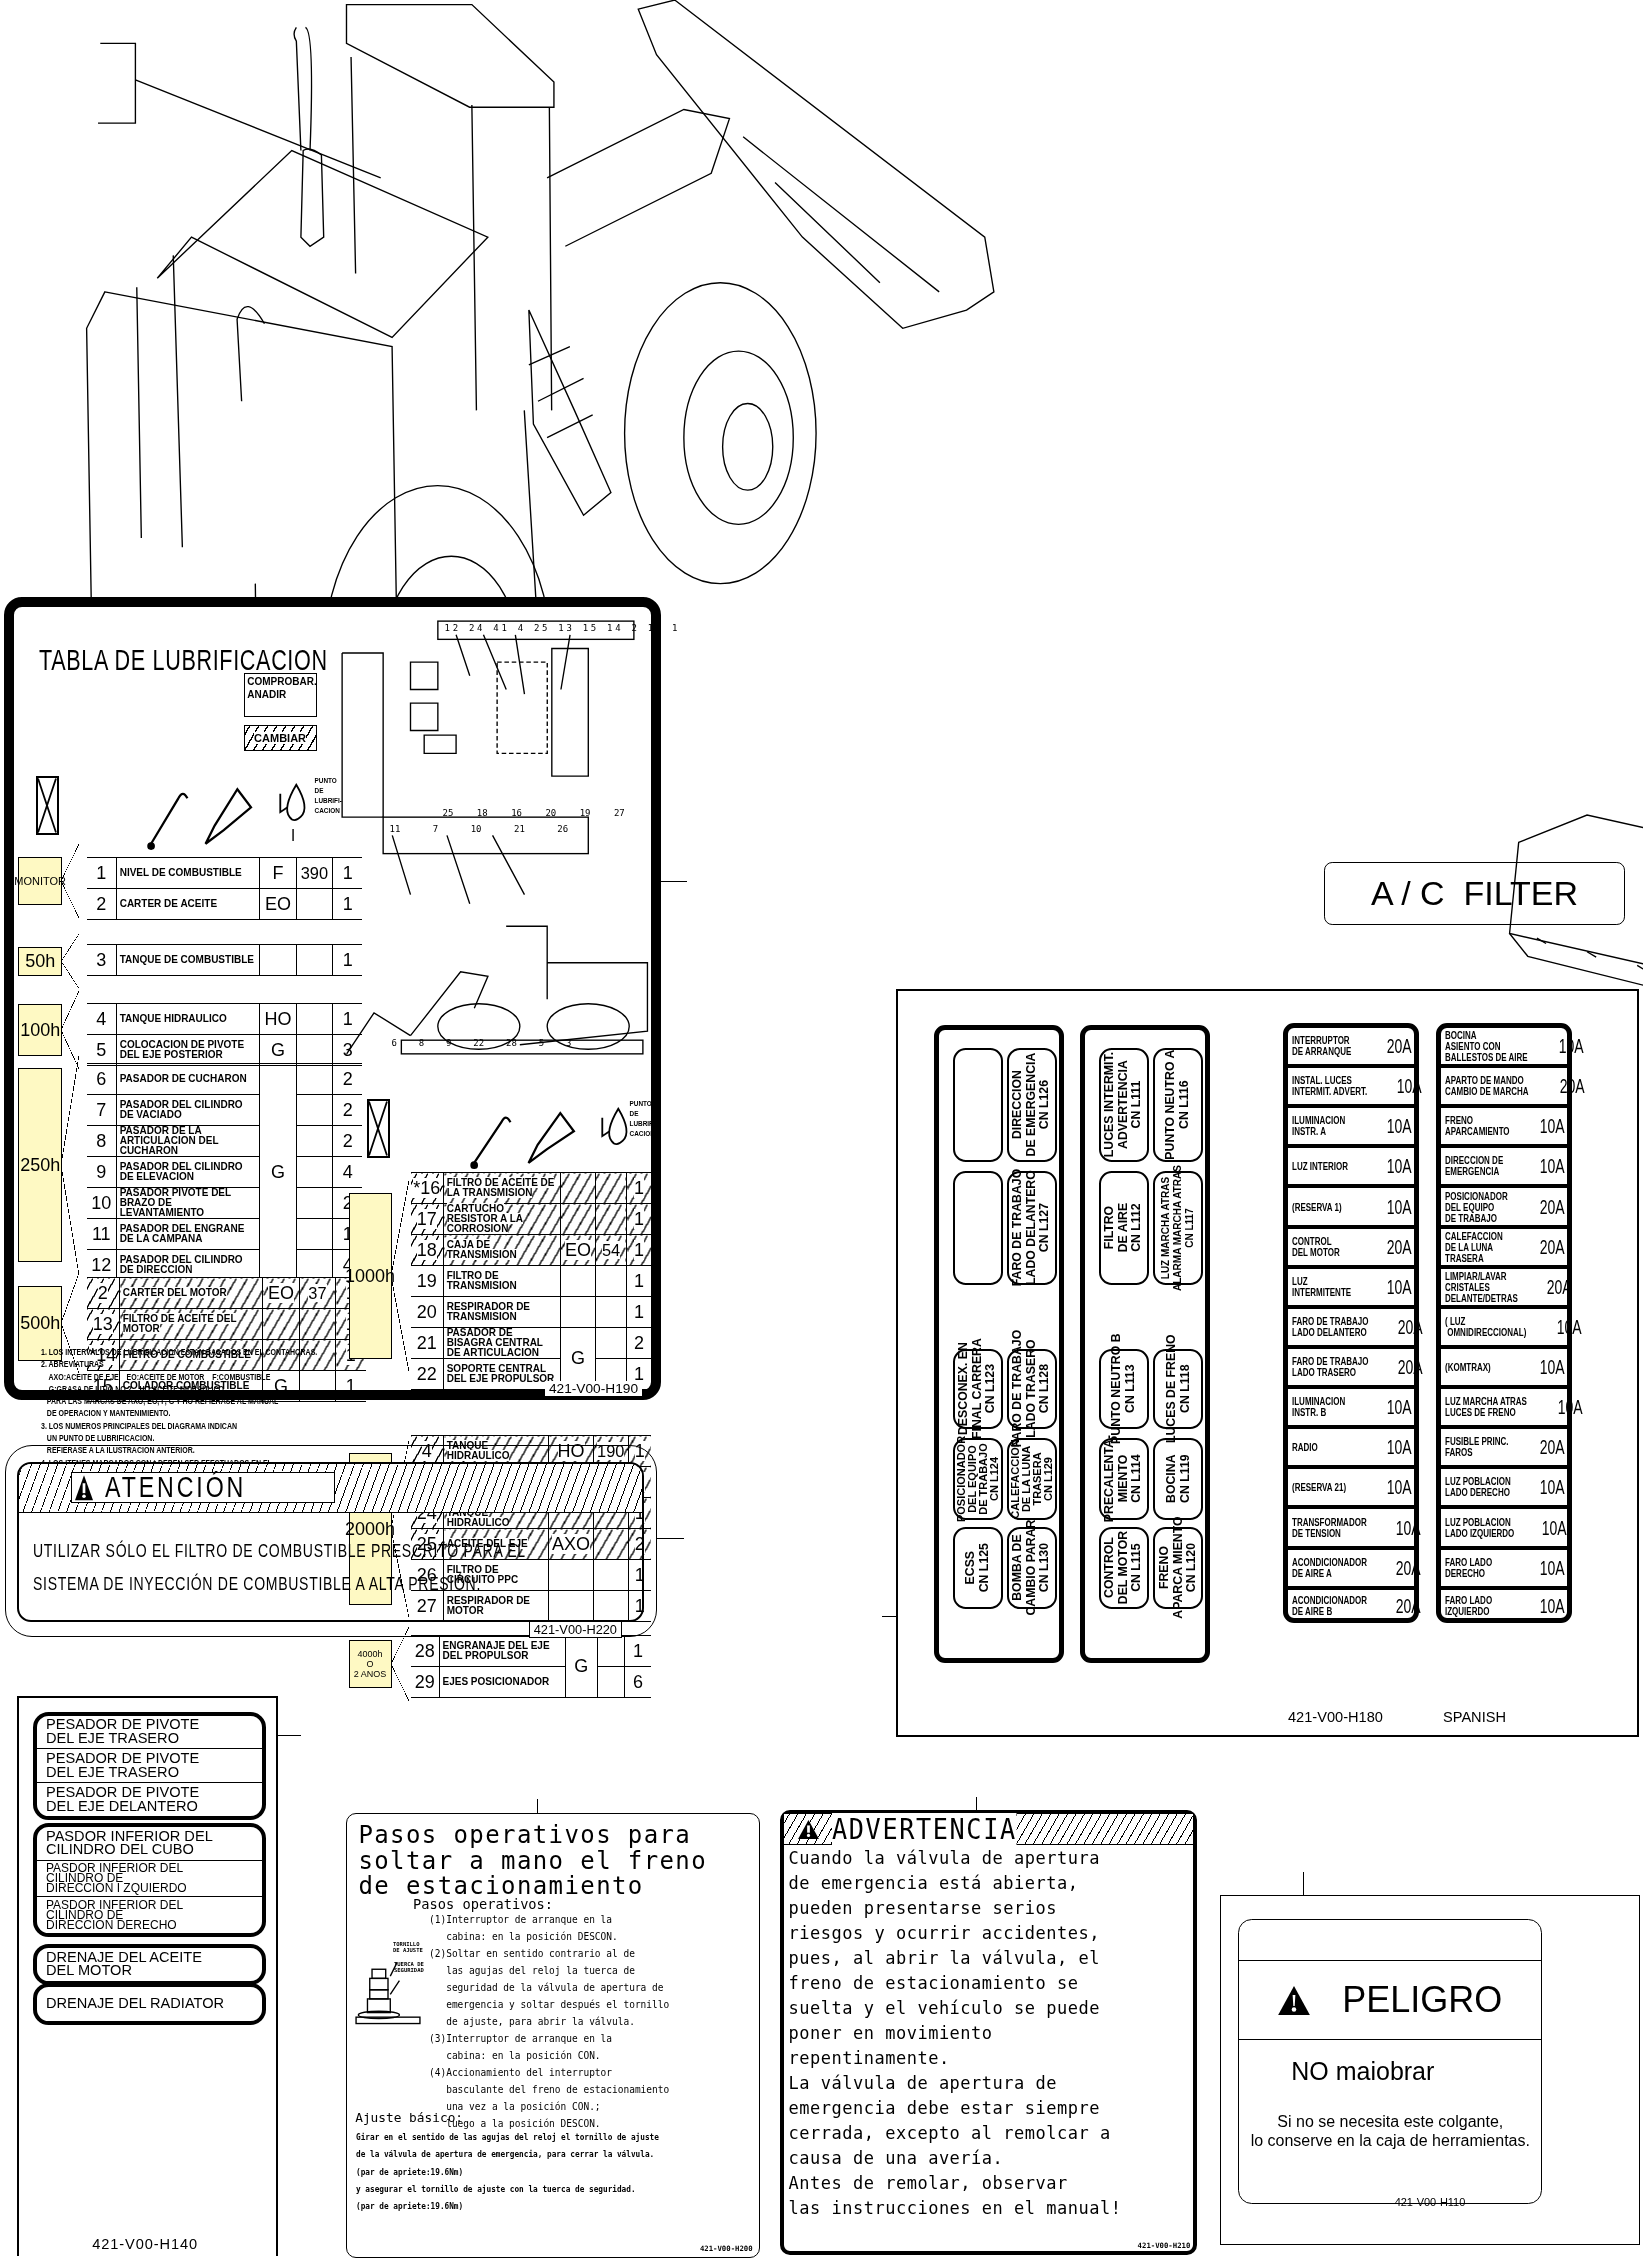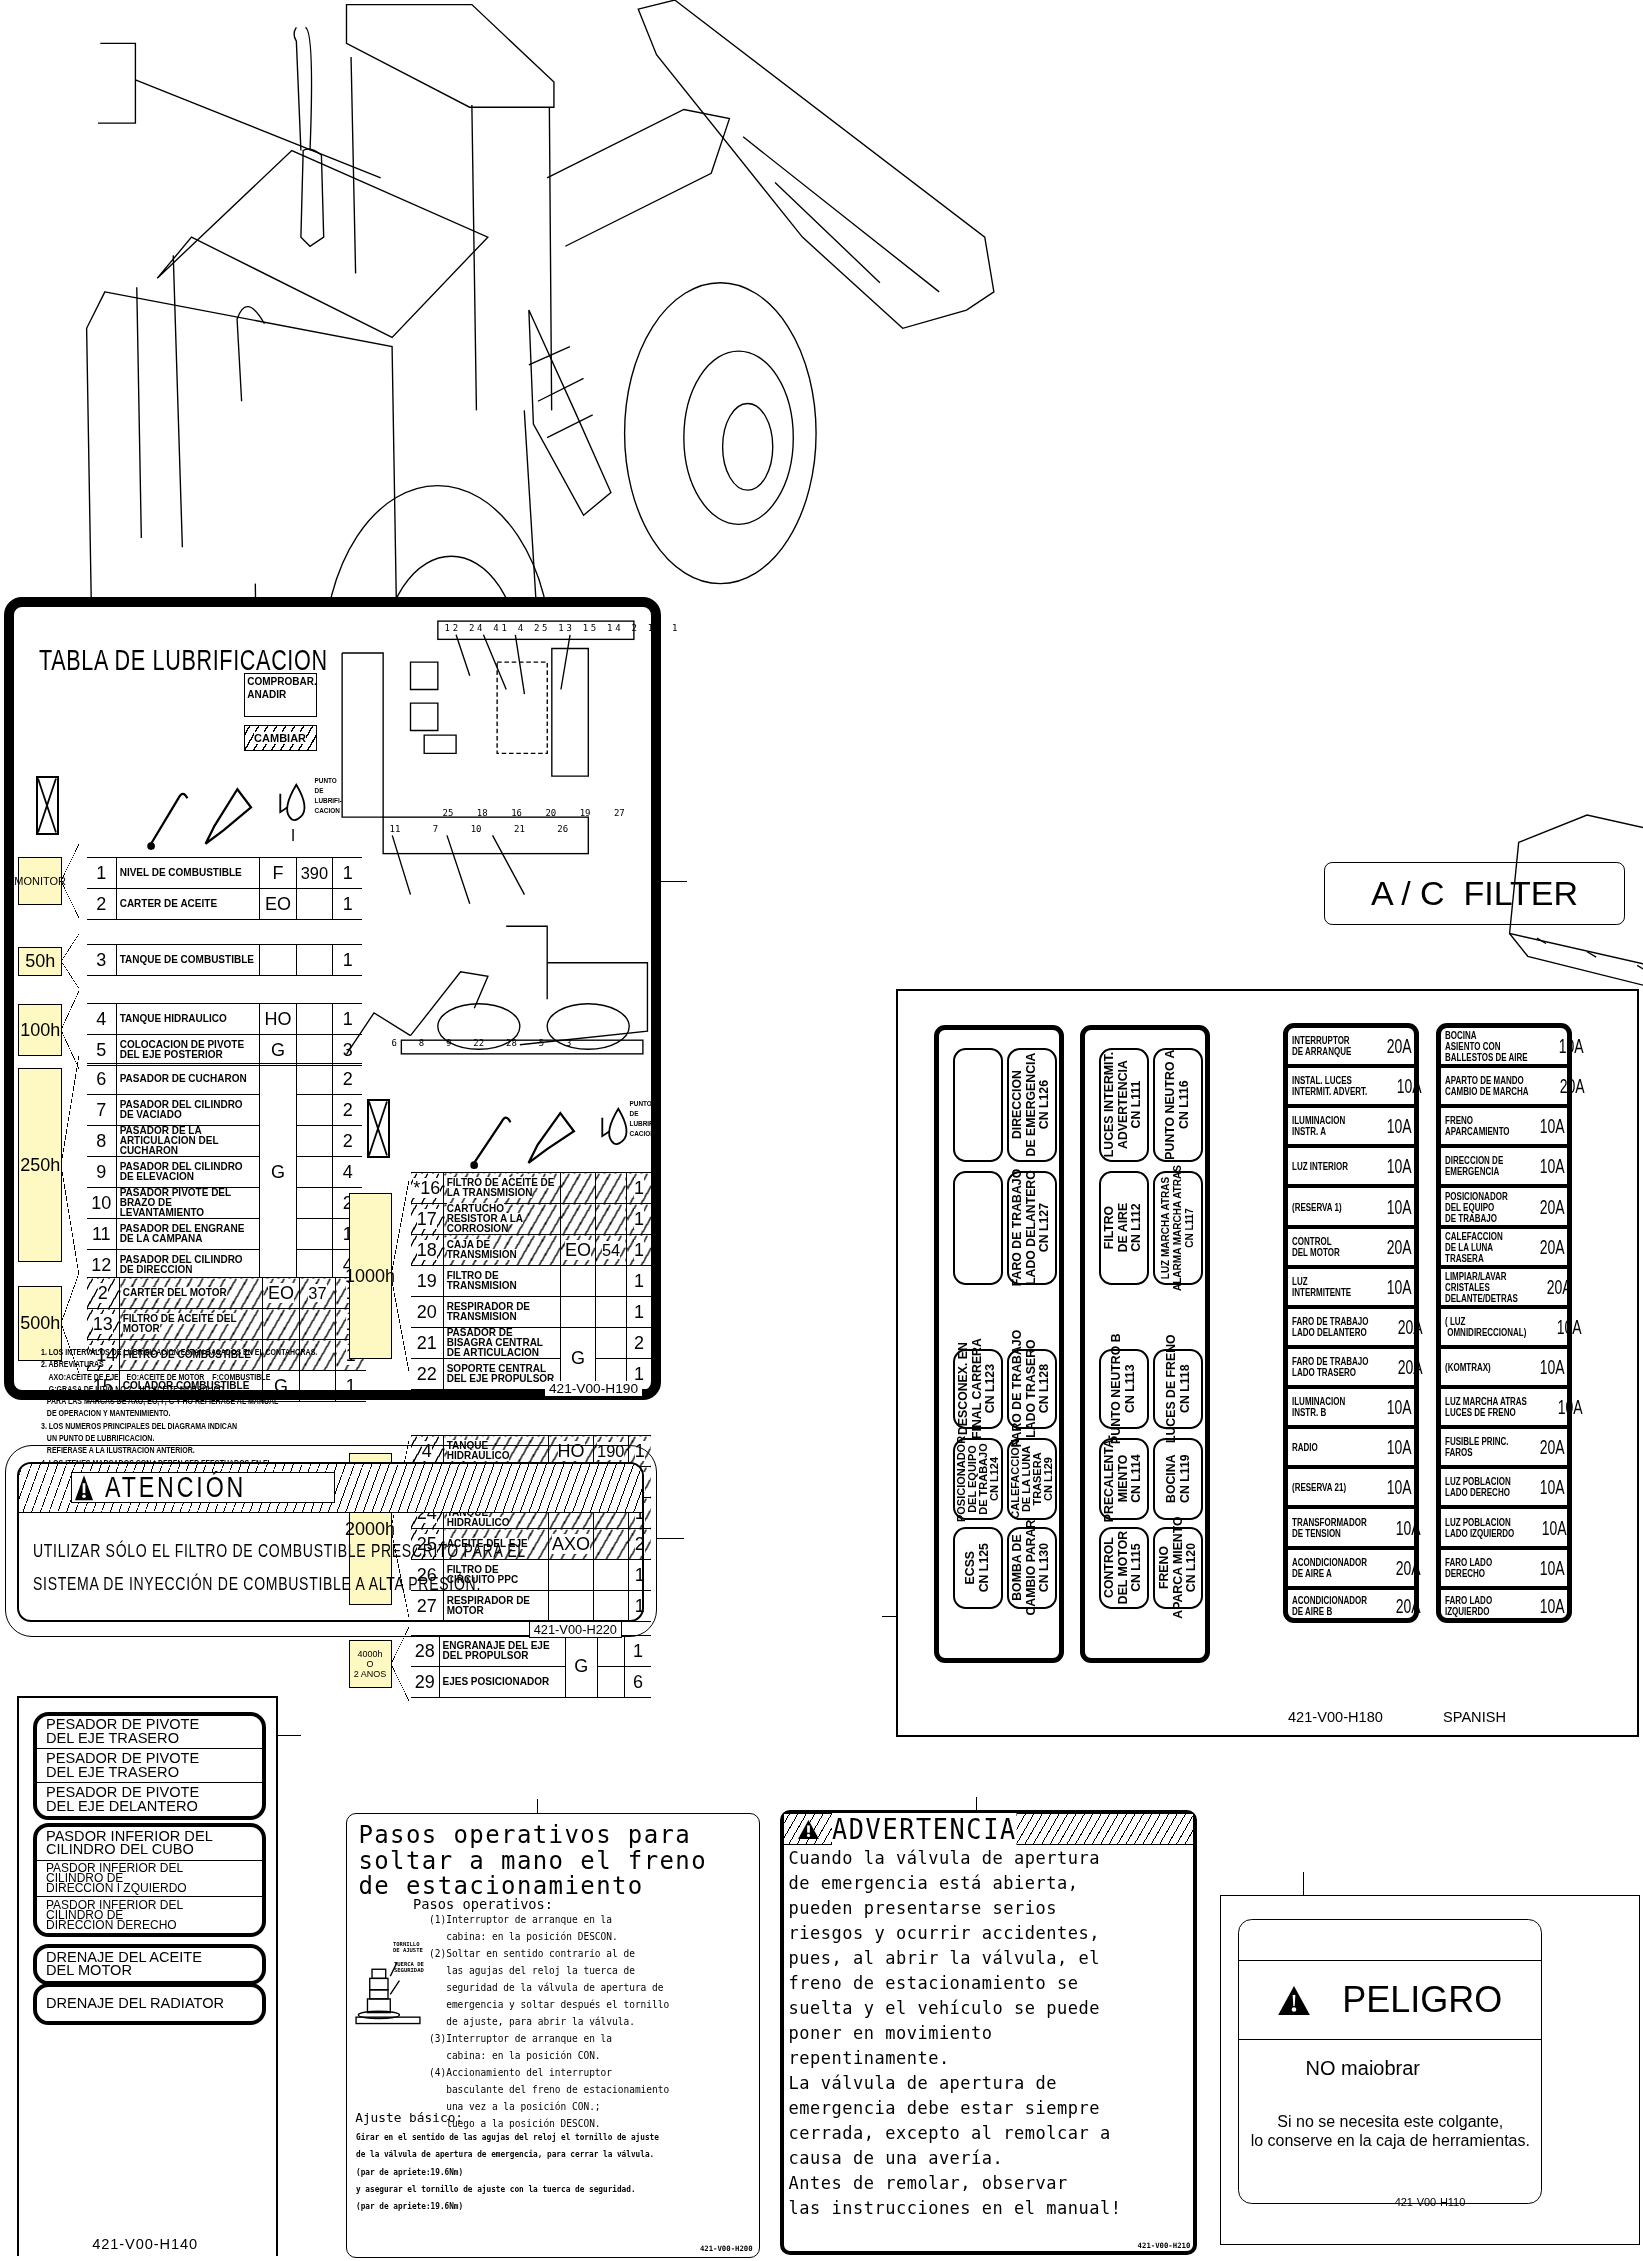--- a/index.html
+++ b/index.html
@@ -851,19 +851,19 @@
 <div id="peligro" class="abs">
   <div class="abs" style="left:17.3px;top:23px;width:304px;height:285px;border:1.4px solid #000;border-radius:13.7px;box-sizing:border-box;">
     <div class="abs" style="left:0;right:0;top:40px;height:78px;border-top:1.4px solid #000;border-bottom:1.4px solid #000;display:flex;align-items:center;justify-content:center;">
       <svg style="position:relative;margin-right:32px" width="32" height="29" viewBox="0 0 70 64">
           <path d="M35 0 L70 64 L0 64 Z" fill="#000"></path>
           <path d="M32 20 L38 20 L36.5 44 L33.5 44 Z" fill="#fff"></path>
           <circle cx="35" cy="52" r="5" fill="#fff"></circle>
         </svg>
       <span style="font-size:36px">PELIGRO</span>
     </div>
-    <div class="abs" style="left:0;right:0;top:137px;text-align:center;font-size:20px;padding-right:55px">NO maiobrar</div>
+    <div class="abs" style="left:0;right:0;top:137px;text-align:center;font-size:25px;padding-right:55px">NO maiobrar</div>
     <div class="abs" style="left:0;right:0;top:192px;text-align:center;font-size:16px;line-height:19px;white-space:pre">Si no se necesita este colgante,
 lo conserve en la caja de herramientas.</div>
   </div>
   <div class="abs" style="left:0;right:0;top:300px;text-align:center;font-size:11px">421-V00-H110</div>
 </div>
 
 
 </body></html>

